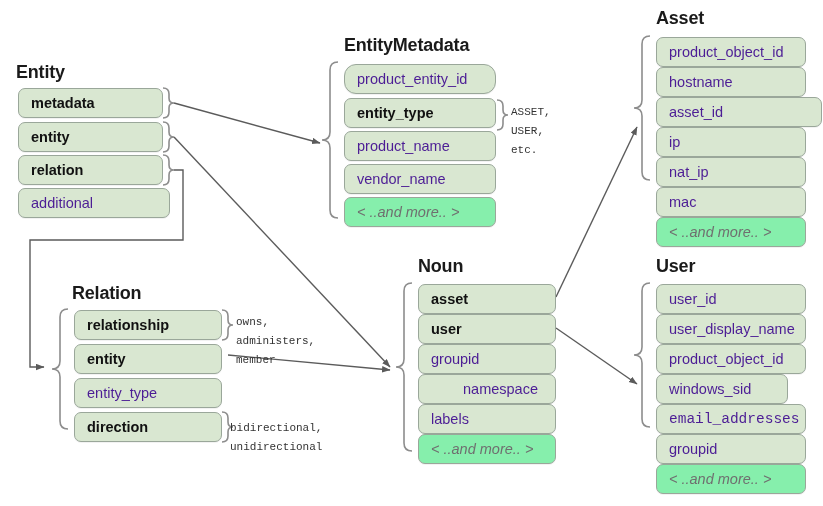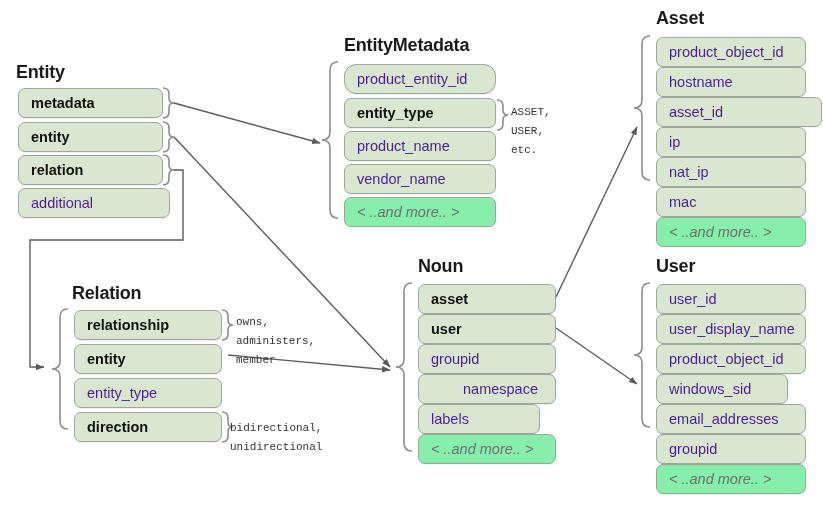--- a/index.html
+++ b/index.html
@@ -146,30 +146,30 @@
   <div class="row" style="left:656px; top:127px; width:150px;">ip</div>
   <div class="row" style="left:656px; top:157px; width:150px;">nat_ip</div>
   <div class="row" style="left:656px; top:187px; width:150px;">mac</div>
   <div class="row more" style="left:656px; top:217px; width:150px;">&lt; ..and more.. &gt;</div>
 
   <div class="block-title" style="left:656px; top:256px;">User</div>
   <div class="row" style="left:656px; top:284px; width:150px;">user_id</div>
   <div class="row" style="left:656px; top:314px; width:150px;">user_display_name</div>
   <div class="row" style="left:656px; top:344px; width:150px;">product_object_id</div>
   <div class="row" style="left:656px; top:374px; width:132px;">windows_sid</div>
-  <div class="row" style="left:656px; top:404px; width:150px;">email_addresses</div>
+  <div class="row" style="left:656px; top:404px; width:150px;font-family:Liberation Mono, monospace;">email_addresses</div>
   <div class="row" style="left:656px; top:434px; width:150px;">groupid</div>
   <div class="row more" style="left:656px; top:464px; width:150px;">&lt; ..and more.. &gt;</div>
 
   <div class="block-title" style="left:418px; top:256px;">Noun</div>
   <div class="row bold" style="left:418px; top:284px; width:138px;">asset</div>
   <div class="row bold" style="left:418px; top:314px; width:138px;">user</div>
   <div class="row" style="left:418px; top:344px; width:138px;">groupid</div>
   <div class="row" style="left:418px; top:374px; width:138px;padding-left:44px;">namespace</div>
-  <div class="row" style="left:418px; top:404px; width:122px;">labels</div>
+  <div class="row" style="left:418px; top:404px; width:138px;">labels</div>
   <div class="row more" style="left:418px; top:434px; width:138px;">&lt; ..and more.. &gt;</div>
 
   <div class="block-title" style="left:72px; top:283px;">Relation</div>
   <div class="row bold" style="left:74px; top:310px; width:148px;">relationship</div>
   <div class="row bold" style="left:74px; top:344px; width:148px;">entity</div>
   <div class="row" style="left:74px; top:378px; width:148px;">entity_type</div>
   <div class="row bold" style="left:74px; top:412px; width:148px;">direction</div>
 
   <div class="annot" style="left:236px; top:285px;margin-top:28px;">owns,
 administers,

